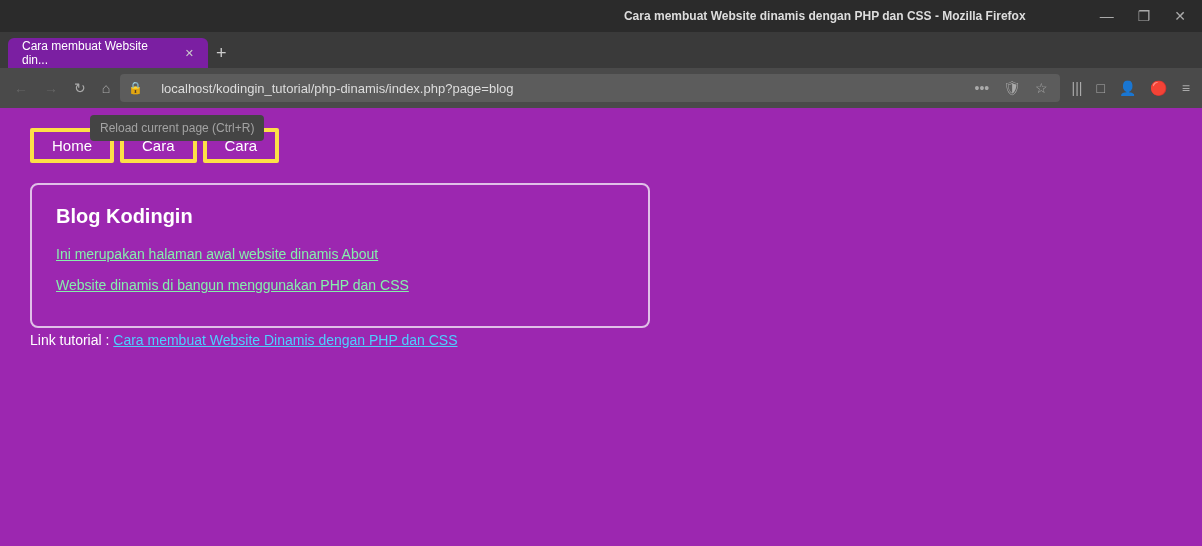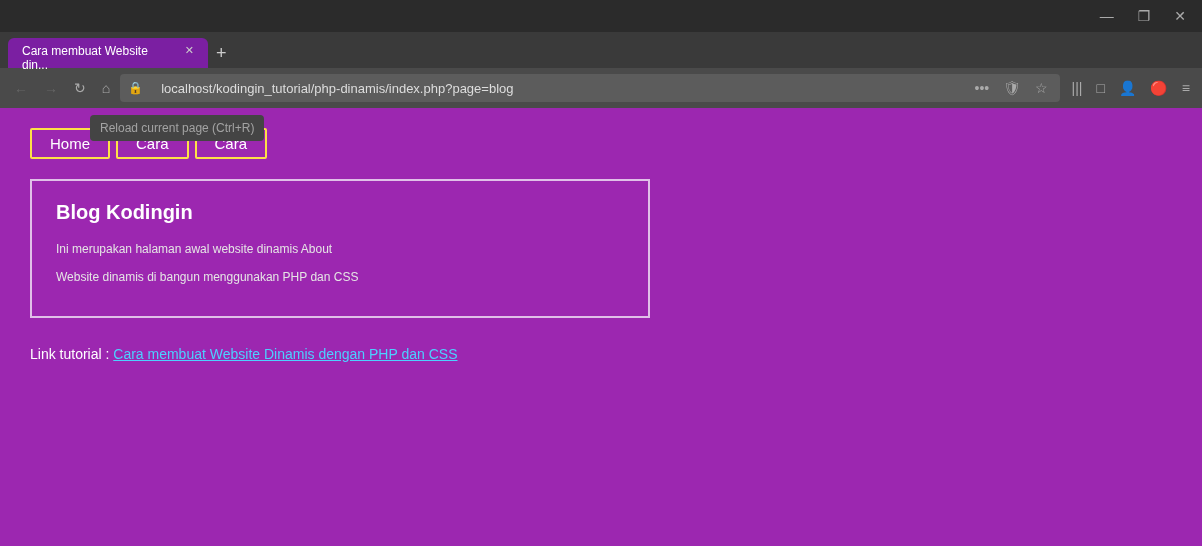--- a/index.html
+++ b/index.html
@@ -42,20 +42,21 @@
       align-items: flex-end;
       padding: 0 8px;
     }
     .tab {
       background: #7b1fa2;
       color: #fff;
       padding: 6px 14px;
       border-radius: 6px 6px 0 0;
       font-size: 12px;
       display: flex;
+      align-items: center;
       gap: 8px;
       max-width: 200px;
       height: 30px;
     }
     .tab-close {
       font-size: 11px;
       color: #ccc;
       cursor: pointer;
     }
     .tab-new {
@@ -155,67 +156,69 @@
 
     
     .site-nav {
       display: flex;
       gap: 6px;
       margin-bottom: 20px;
     }
     .site-nav-btn {
       background: #9c27b0;
       color: #fff;
-      border: 2px solid #fde047;
+      border: 4px solid #fde047;
       padding: 5px 18px;
       font-size: 15px;
       cursor: pointer;
       border-radius: 2px;
     }
 
     
     .content-box {
       background: #9c27b0;
       border: 2px solid #e0c0e8;
-      border-radius: 0;
+      border-radius: 8px;
       padding: 20px 24px;
       max-width: 620px;
       color: #fff;
     }
     .content-title {
       font-size: 20px;
       font-weight: bold;
       color: #fff;
       margin-bottom: 16px;
     }
     .content-line {
-      font-size: 12px;
-      color: #e5e5e5;
+      font-size: 14px;
+      color: #86efac;
       margin-bottom: 10px;
       line-height: 1.5;
+      text-decoration: underline;
     }
 
     
     .link-section {
-      margin-top: 28px;
+      margin-top: 4px;
       font-size: 14px;
       color: #fff;
     }
     .link-text {
       color: #4dd0ff;
       text-decoration: underline;
       cursor: pointer;
     }
   </style>
 </head>
 <body>
 
 <div class="title-bar">
   <div style="flex:1; display:flex; align-items:center;">
   </div>
+  <div class="title-bar-text">Cara membuat Website dinamis dengan PHP dan CSS - Mozilla Firefox</div>
   <div class="window-controls">
     <span class="window-control">—</span>
     <span class="window-control">❐</span>
     <span class="window-control">✕</span>
   </div>
 </div>
 
 <div class="tab-bar">
   <div class="tab">
     <span>Cara membuat Website din...</span>

